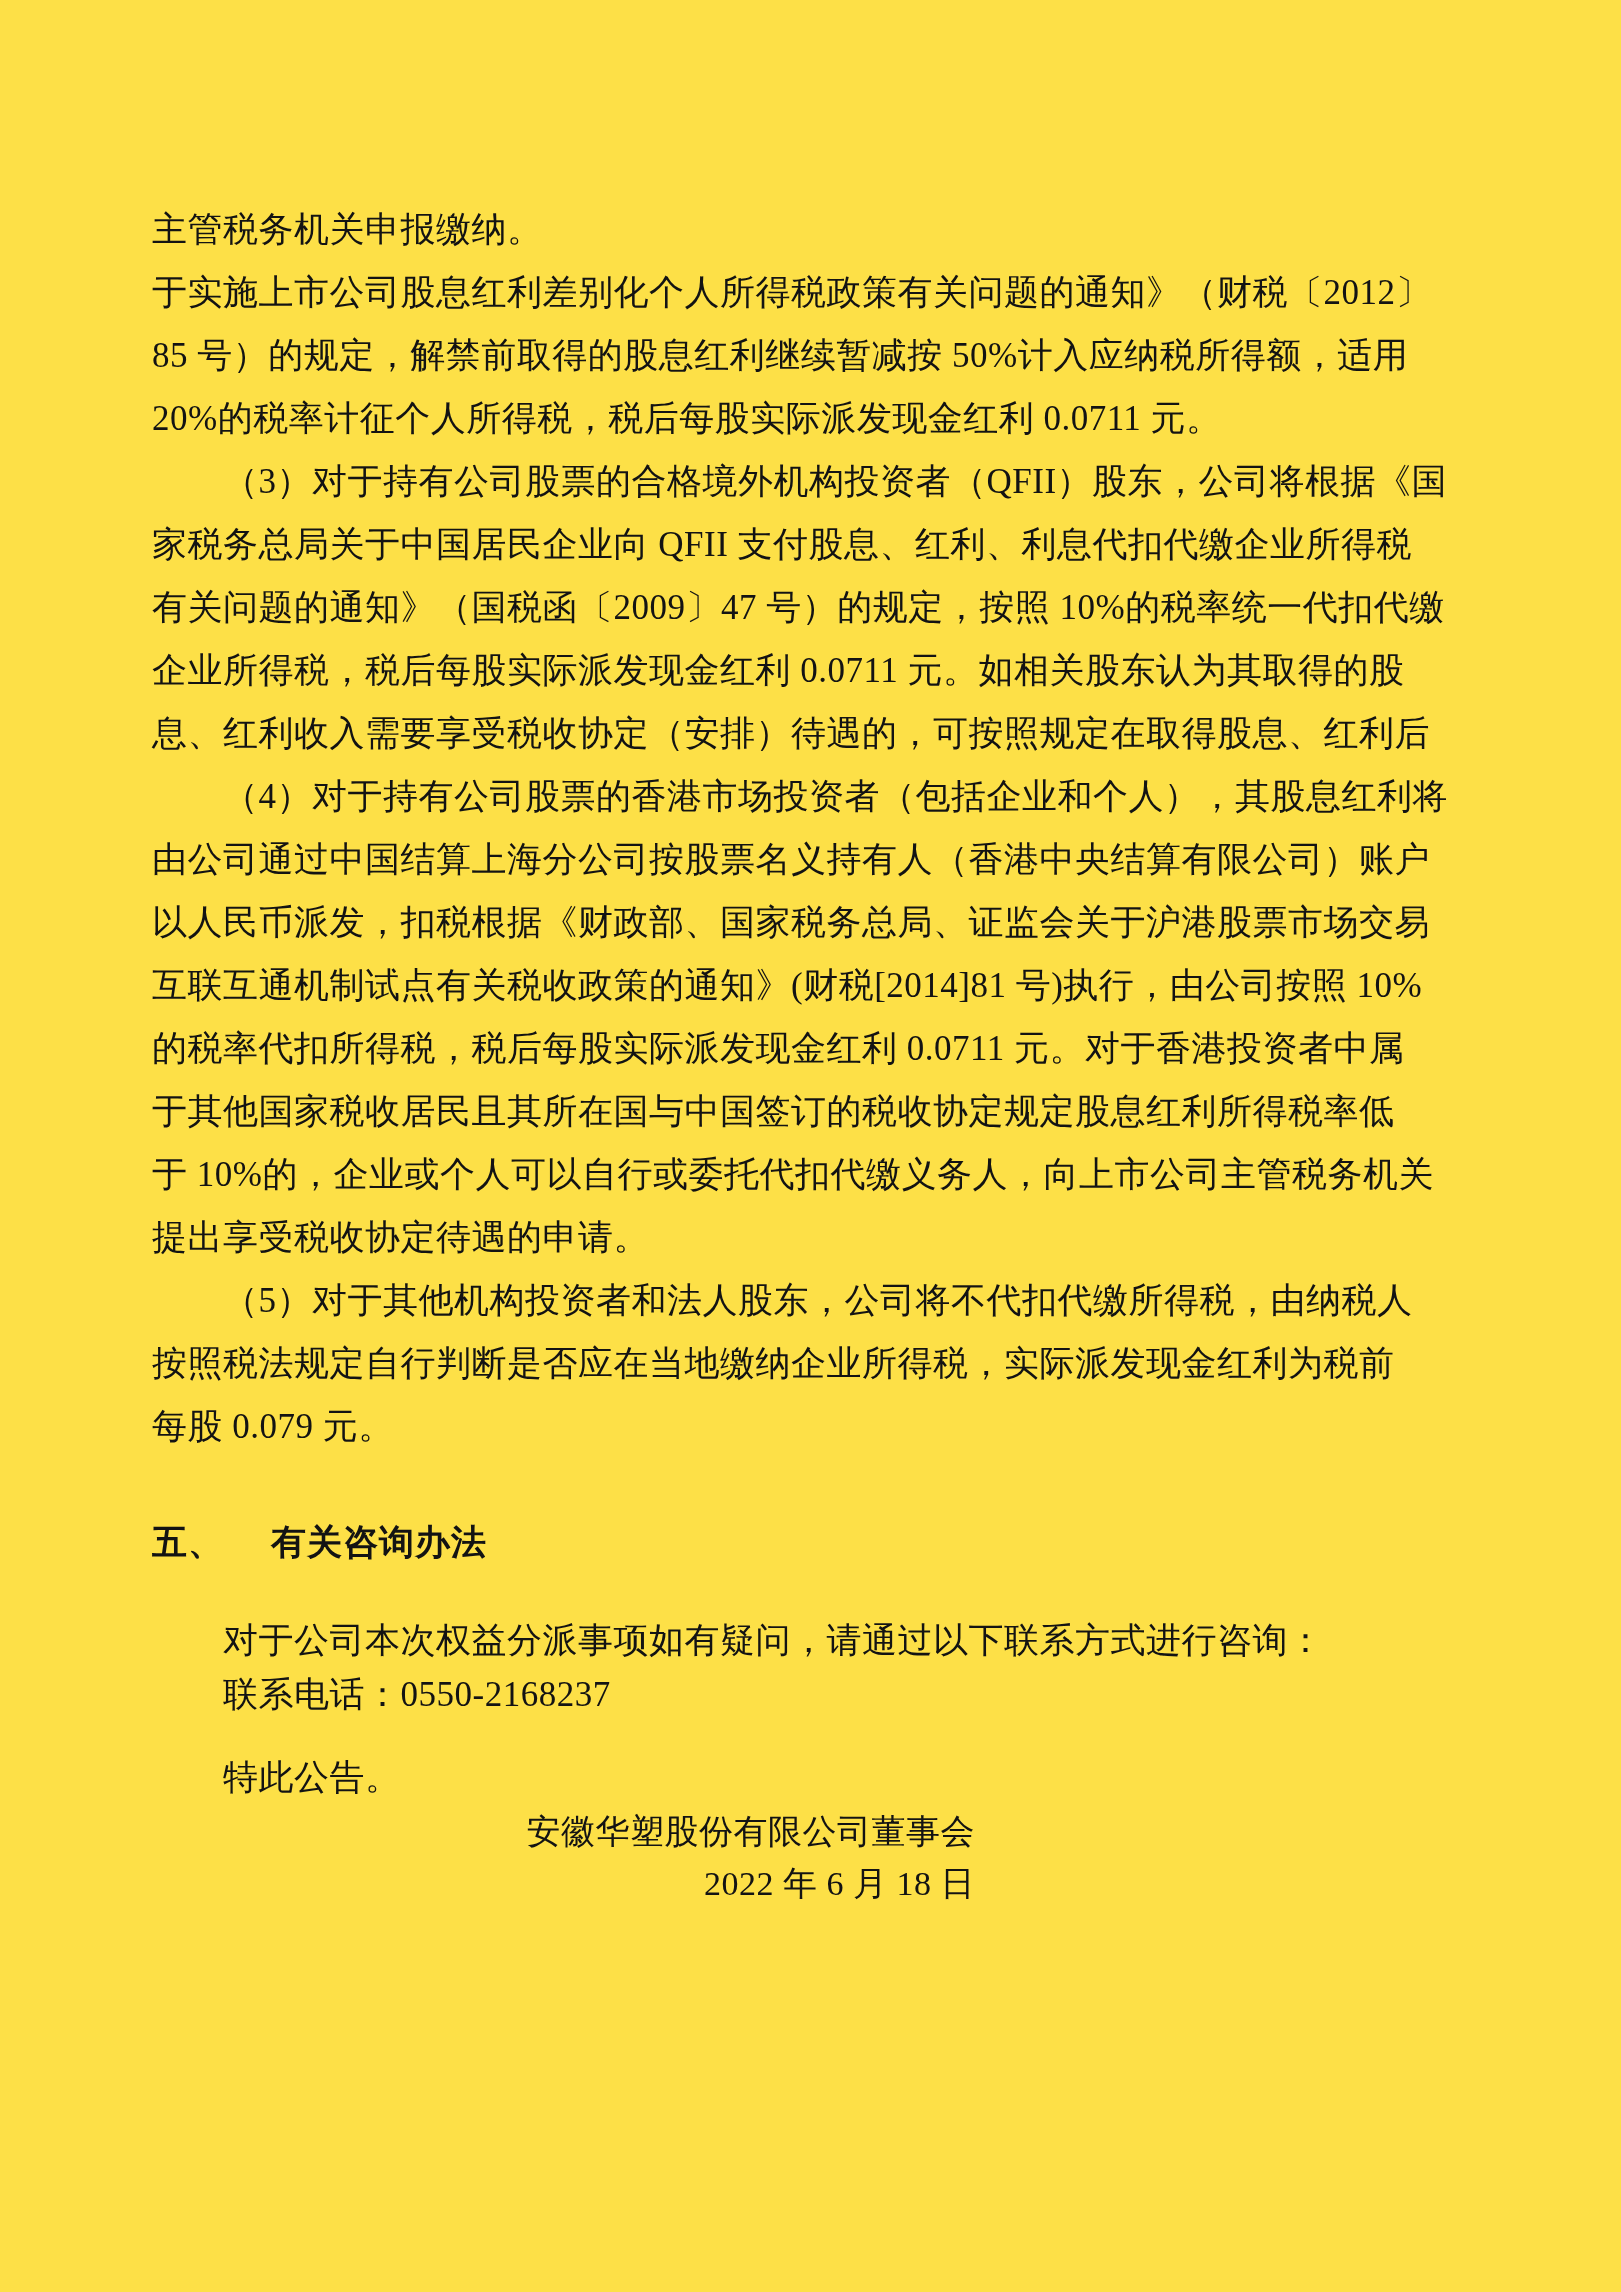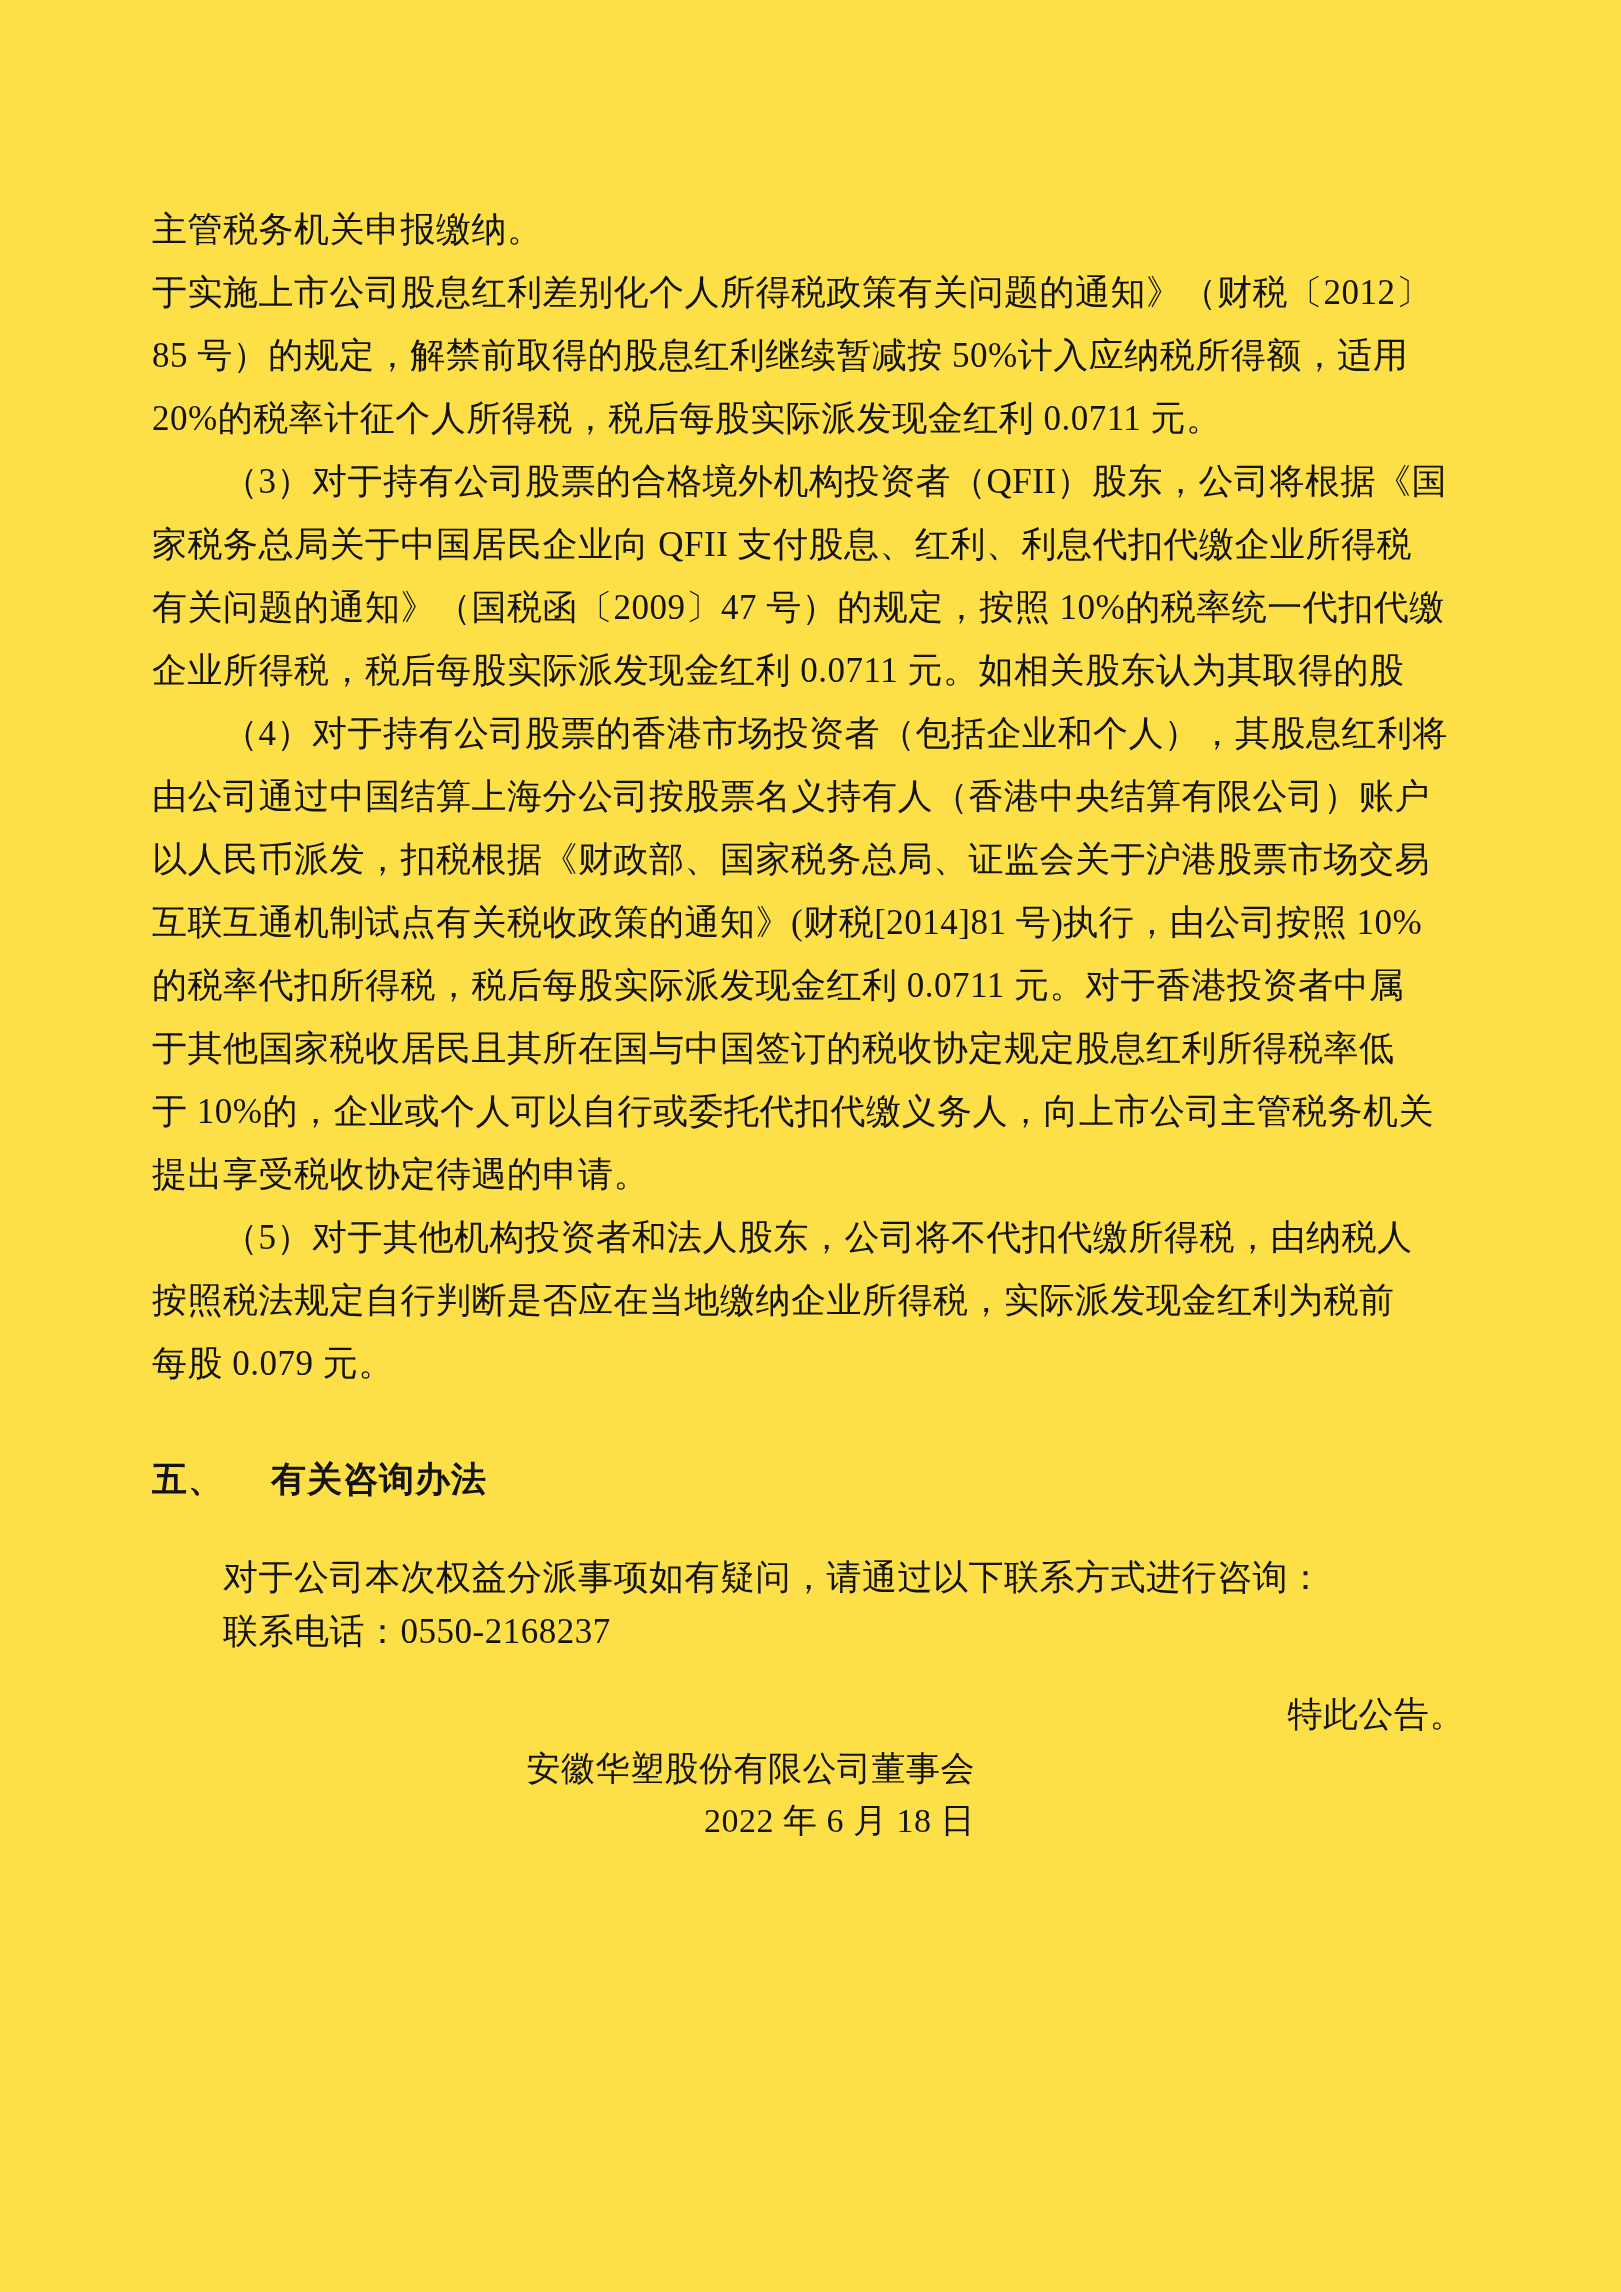--- a/index.html
+++ b/index.html
@@ -43,21 +43,20 @@
   }
   .consult-block .line:nth-child(1) { margin-top: 39px; }
   .consult-block .line:nth-child(3) { margin-top: 15.7px; }
   .closing-line {
     margin-top: 29px;
     font-size: 35px;
     line-height: 54px;
     letter-spacing: 0.5px;
     padding-left: 71px;
     white-space: nowrap;
-    text-align: right;
   }
   .signature-block {
     text-align: right;
     padding-right: 490px;
   }
   .signature-block .sig-line {
     font-size: 34px;
     line-height: 54px;
     letter-spacing: 0.5px;
     white-space: nowrap;
@@ -74,20 +73,21 @@
 
     <div class="body-lines">
         <div class="line">主管税务机关申报缴纳。</div>
         <div class="line">于实施上市公司股息红利差别化个人所得税政策有关问题的通知》（财税〔2012〕</div>
         <div class="line">85 号）的规定，解禁前取得的股息红利继续暂减按 50%计入应纳税所得额，适用</div>
         <div class="line">20%的税率计征个人所得税，税后每股实际派发现金红利 0.0711 元。</div>
         <div class="line indent">（3）对于持有公司股票的合格境外机构投资者（QFII）股东，公司将根据《国</div>
         <div class="line">家税务总局关于中国居民企业向 QFII 支付股息、红利、利息代扣代缴企业所得税</div>
         <div class="line">有关问题的通知》（国税函〔2009〕47 号）的规定，按照 10%的税率统一代扣代缴</div>
         <div class="line">企业所得税，税后每股实际派发现金红利 0.0711 元。如相关股东认为其取得的股</div>
+        <div class="line">息、红利收入需要享受税收协定（安排）待遇的，可按照规定在取得股息、红利后</div>
         <div class="line indent">（4）对于持有公司股票的香港市场投资者（包括企业和个人），其股息红利将</div>
         <div class="line">由公司通过中国结算上海分公司按股票名义持有人（香港中央结算有限公司）账户</div>
         <div class="line">以人民币派发，扣税根据《财政部、国家税务总局、证监会关于沪港股票市场交易</div>
         <div class="line">互联互通机制试点有关税收政策的通知》(财税[2014]81 号)执行，由公司按照 10%</div>
         <div class="line">的税率代扣所得税，税后每股实际派发现金红利 0.0711 元。对于香港投资者中属</div>
         <div class="line">于其他国家税收居民且其所在国与中国签订的税收协定规定股息红利所得税率低</div>
         <div class="line">于 10%的，企业或个人可以自行或委托代扣代缴义务人，向上市公司主管税务机关</div>
         <div class="line">提出享受税收协定待遇的申请。</div>
         <div class="line indent">（5）对于其他机构投资者和法人股东，公司将不代扣代缴所得税，由纳税人</div>
         <div class="line">按照税法规定自行判断是否应在当地缴纳企业所得税，实际派发现金红利为税前</div>

